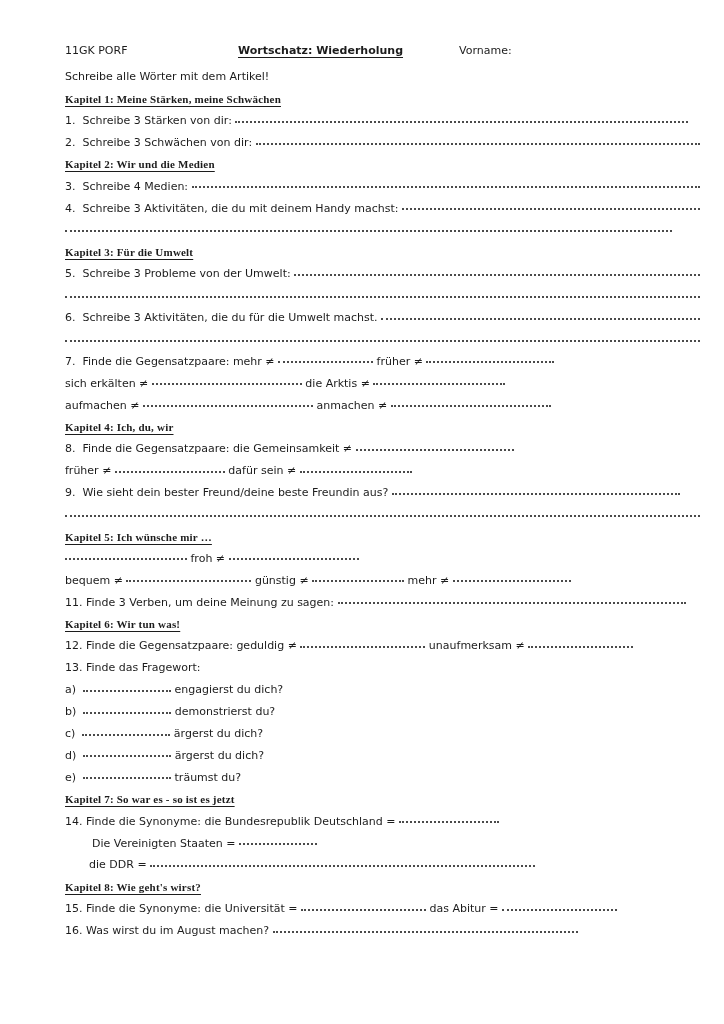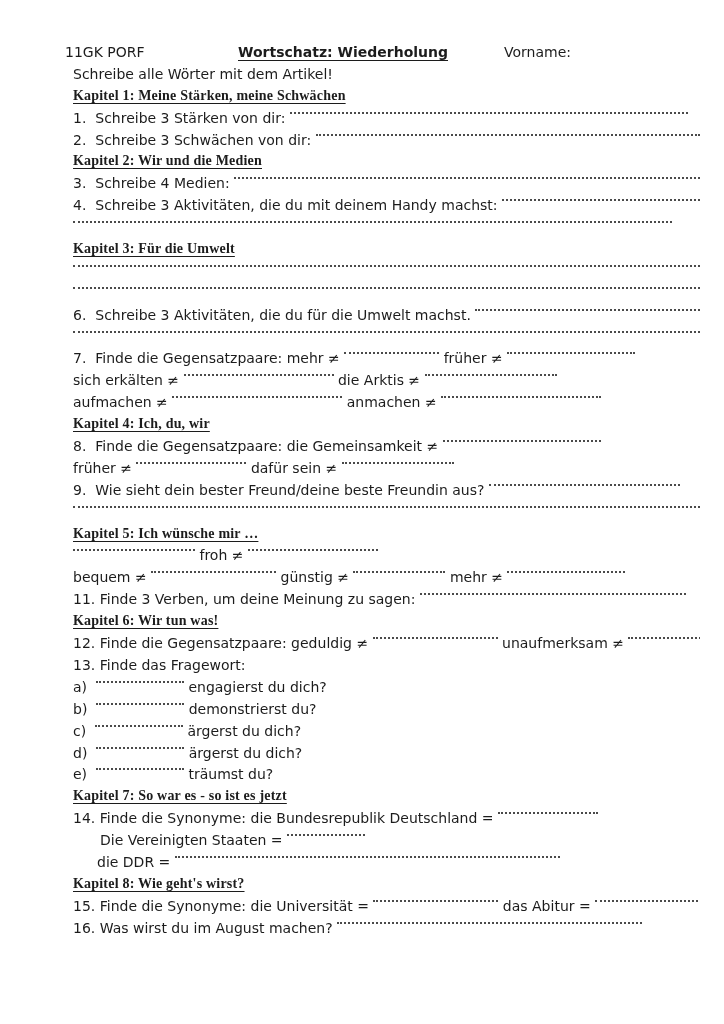--- a/index.html
+++ b/index.html
@@ -8,21 +8,21 @@
     background: #ffffff;
   }
   .page {
     position: relative;
     width: 724px;
     height: 1024px;
     background: #ffffff;
     box-sizing: border-box;
     padding: 44px 24px 0 65px;
     font-family: "DejaVu Sans", "Liberation Sans", sans-serif;
-    font-size: 14px;
+    font-size: 11px;
     color: #1c1c1c;
     overflow: hidden;
   }
   .header-row {
     display: flex;
     align-items: baseline;
     height: 21.9px;
     white-space: pre;
   }
   .course {
@@ -35,25 +35,24 @@
     text-decoration: underline;
     text-underline-offset: 3px;
     flex: 0 0 auto;
   }
   .vorname {
     margin-left: 56px;
     flex: 0 0 auto;
   }
   .line {
     display: flex;
-    align-items: flex-start;
+    align-items: center;
     height: 21.9px;
     white-space: pre;
     overflow: hidden;
-    margin-left: 8px;
   }
   .line .txt {
     flex: 0 0 auto;
   }
   .heading .htext {
     font-weight: bold;
     text-decoration: underline;
     text-underline-offset: 3px;
     letter-spacing: 0.2px;
     font-family: Liberation Serif, serif;
@@ -81,21 +80,21 @@
   <div id="lines">
       <div class="line"><span class="txt">Schreibe alle Wörter mit dem Artikel!</span></div>
       <div class="line heading"><span class="htext">Kapitel 1: Meine Stärken, meine Schwächen</span></div>
       <div class="line"><span class="txt">1.  Schreibe 3 Stärken von dir: </span><span class="dots fill" style="margin-right: 12px;"></span></div>
       <div class="line"><span class="txt">2.  Schreibe 3 Schwächen von dir: </span><span class="dots fill"></span></div>
       <div class="line heading"><span class="htext">Kapitel 2: Wir und die Medien</span></div>
       <div class="line"><span class="txt">3.  Schreibe 4 Medien: </span><span class="dots fill"></span></div>
       <div class="line"><span class="txt">4.  Schreibe 3 Aktivitäten, die du mit deinem Handy machst: </span><span class="dots fill"></span></div>
       <div class="line"><span class="dots fill" style="margin-right: 28px;"></span></div>
       <div class="line heading"><span class="htext">Kapitel 3: Für die Umwelt</span></div>
-      <div class="line"><span class="dots fill"></span></div>
+      <div class="line"><span class="txt">5.  Schreibe 3 Probleme von der Umwelt: </span><span class="dots fill"></span></div>
       <div class="line"><span class="dots fill"></span></div>
       <div class="line"><span class="txt">6.  Schreibe 3 Aktivitäten, die du für die Umwelt machst. </span><span class="dots fill"></span></div>
       <div class="line"><span class="dots fill"></span></div>
       <div class="line"><span class="txt">7.  Finde die Gegensatzpaare: mehr ≠ </span><span class="dots" style="width: 95px;"></span><span class="txt"> früher ≠ </span><span class="dots" style="width: 128px;"></span></div>
       <div class="line"><span class="txt">sich erkälten ≠ </span><span class="dots" style="width: 150px;"></span><span class="txt"> die Arktis ≠ </span><span class="dots" style="width: 132px;"></span></div>
       <div class="line"><span class="txt">aufmachen ≠ </span><span class="dots" style="width: 170px;"></span><span class="txt"> anmachen ≠ </span><span class="dots" style="width: 160px;"></span></div>
       <div class="line heading"><span class="htext">Kapitel 4: Ich, du, wir</span></div>
       <div class="line"><span class="txt">8.  Finde die Gegensatzpaare: die Gemeinsamkeit ≠ </span><span class="dots" style="width: 158px;"></span></div>
       <div class="line"><span class="txt">früher ≠ </span><span class="dots" style="width: 110px;"></span><span class="txt"> dafür sein ≠ </span><span class="dots" style="width: 112px;"></span></div>
       <div class="line"><span class="txt">9.  Wie sieht dein bester Freund/deine beste Freundin aus? </span><span class="dots fill" style="margin-right: 20px;"></span></div>

